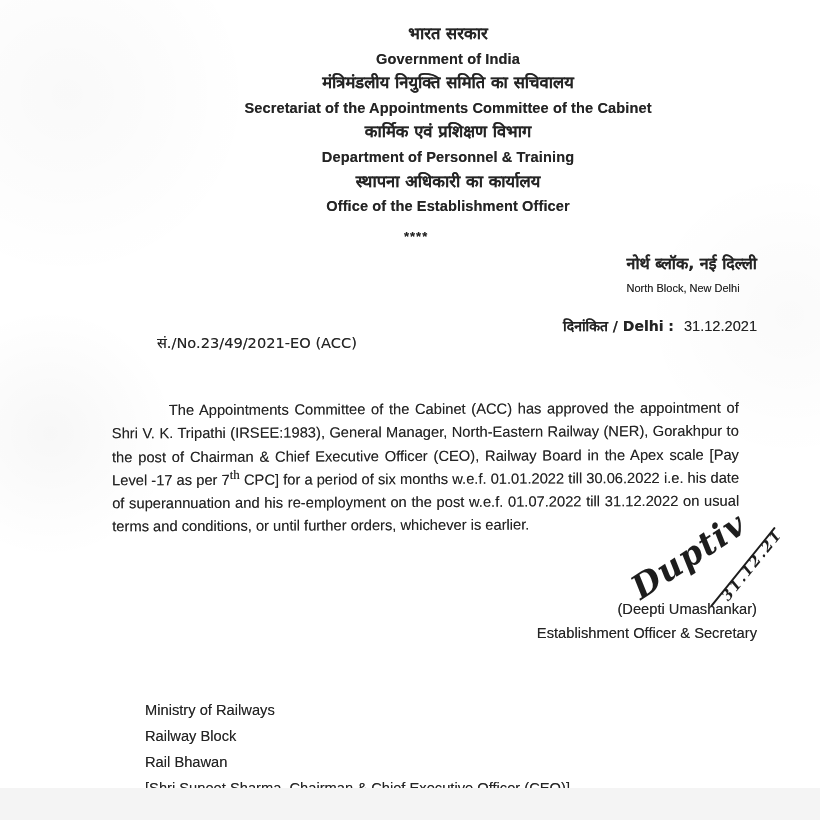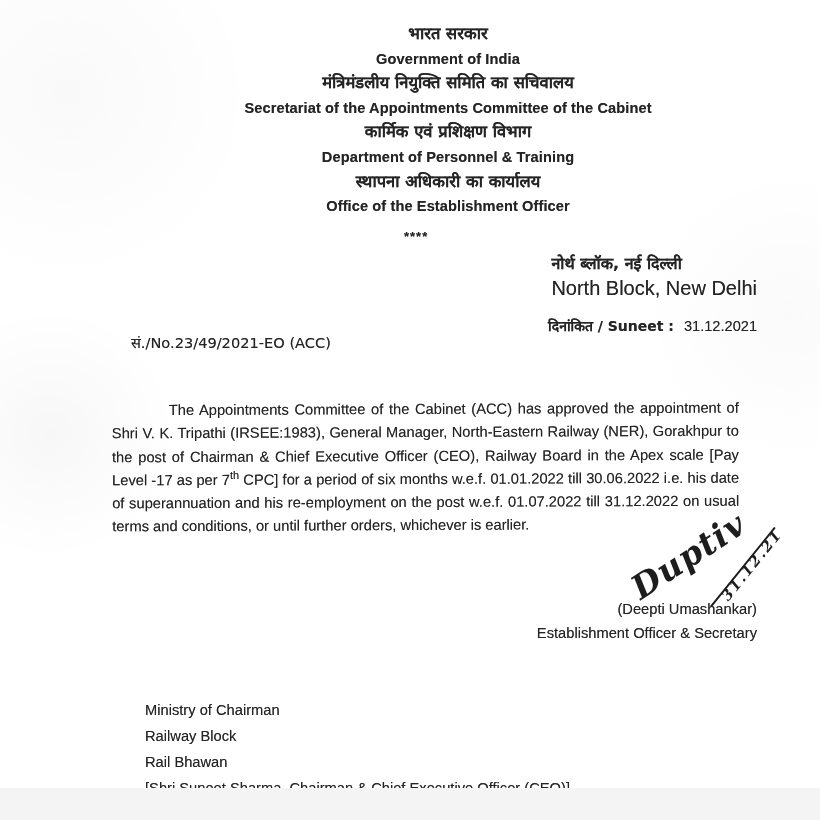--- a/index.html
+++ b/index.html
@@ -47,44 +47,44 @@
   }
 
   .location-block {
     position: absolute; top: 251px; right: 83px;
   }
   .loc-hi {
     display: block;
     font-family: "DejaVu Sans", sans-serif;
     font-size: 16px; font-weight: 700; line-height: 25px;
   }
-  .loc-en { display: block; font-size: 20px; line-height: 25px; }
+  .loc-en { display: block; font-size: 11px; line-height: 25px; }
 
   .date-line {
     position: absolute; top: 316px; right: 83px;
     font-size: 14.6px;
   }
   .date-line .hi-mix { font-family: "DejaVu Sans", sans-serif; font-weight: 600; font-size: 14px; }
   .date-line .val { margin-left: 10px; }
 
   .ref-line {
-    position: absolute; top: 332px; left: 131px;
+    position: absolute; top: 332px; left: 157px;
     font-size: 14.6px;
   }
   .ref-line .hi-mix { font-family: "DejaVu Sans", sans-serif; }
 
   
   .body-para {
     position: absolute; top: 383px; left: 112px; width: 627px;
     font-size: 14.7px; line-height: 23.3px;
     text-align: justify; text-align-last: left;
     text-indent: 57px;
     transform: rotate(-0.25deg);
   }
-  .body-para sup { font-size: 11px; line-height: 0; }
+  .body-para sup { font-size: 13px; line-height: 0; font-family: Liberation Serif, serif; }
 
   
   .signature {
     position: absolute; top: 510px; left: 610px; width: 180px; height: 100px;
   }
   .sig-script {
     position: absolute; left: 14px; top: 26px;
     font-family: "DejaVu Serif", serif;
     font-style: italic; font-weight: 700;
     font-size: 33px; color: #1d1d1d;
@@ -134,41 +134,41 @@
   </header>
 
   <div class="stars ink">****</div>
 
   <div class="location-block ink">
     <span class="loc-hi">नोर्थ ब्लॉक, नई दिल्ली</span>
     <span class="loc-en">North Block, New Delhi</span>
   </div>
 
   <div class="date-line ink">
-    <span class="hi-mix">दिनांकित / Suneet :</span><span class="val">31.12.2021</span>
+    <span class="hi-mix">दिनांकित / Delhi :</span><span class="val">31.12.2021</span>
   </div>
 
   <div class="ref-line ink">
     <span class="hi-mix">सं./No.23/49/2021-EO (ACC)</span>
   </div>
 
   <p class="body-para ink"><span>The Appointments Committee of the Cabinet (ACC) has approved the appointment  of Shri V. K. Tripathi (IRSEE:1983), General Manager, North-Eastern Railway (NER), Gorakhpur to the post of Chairman &amp; Chief Executive Officer (CEO), Railway Board in the Apex scale [Pay Level -17 as per 7</span><sup>th</sup><span> CPC] for a period of six months w.e.f. 01.01.2022 till 30.06.2022 i.e. his date of superannuation and his re-employment on the post w.e.f. 01.07.2022 till 31.12.2022 on usual terms and conditions, or until further orders, whichever is earlier.</span></p>
 
   <div class="signature">
     <span class="sig-script">Duptiv</span>
     <div class="sig-slash"></div>
     <span class="sig-date">31.12.21</span>
   </div>
 
   <div class="signatory-block ink">
     <span>(Deepti Umashankar)</span>
     <span>Establishment Officer &amp; Secretary</span>
   </div>
 
   <div class="recipient-block ink">
-    <span>Ministry of Chairman</span>
+    <span>Ministry of Railways</span>
     <span>Railway Block</span>
     <span>Rail Bhawan</span>
     <span>[Shri Suneet Sharma, Chairman &amp; Chief Executive Officer (CEO)]</span>
     <span>New Delhi.</span>
   </div>
 
 </div>
 
 </body></html>

